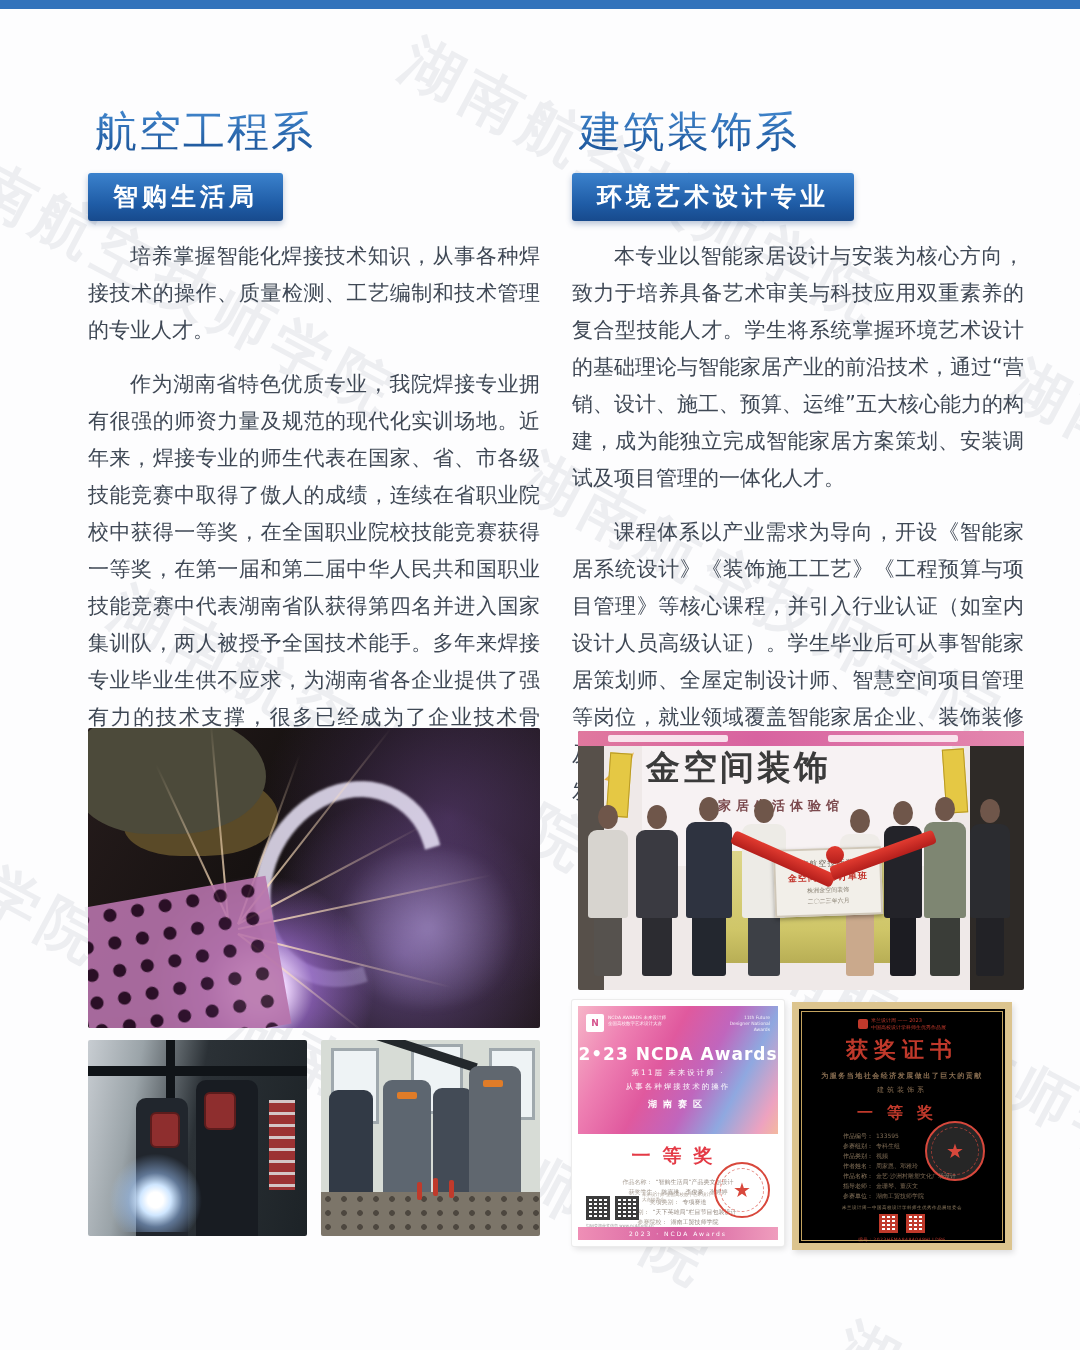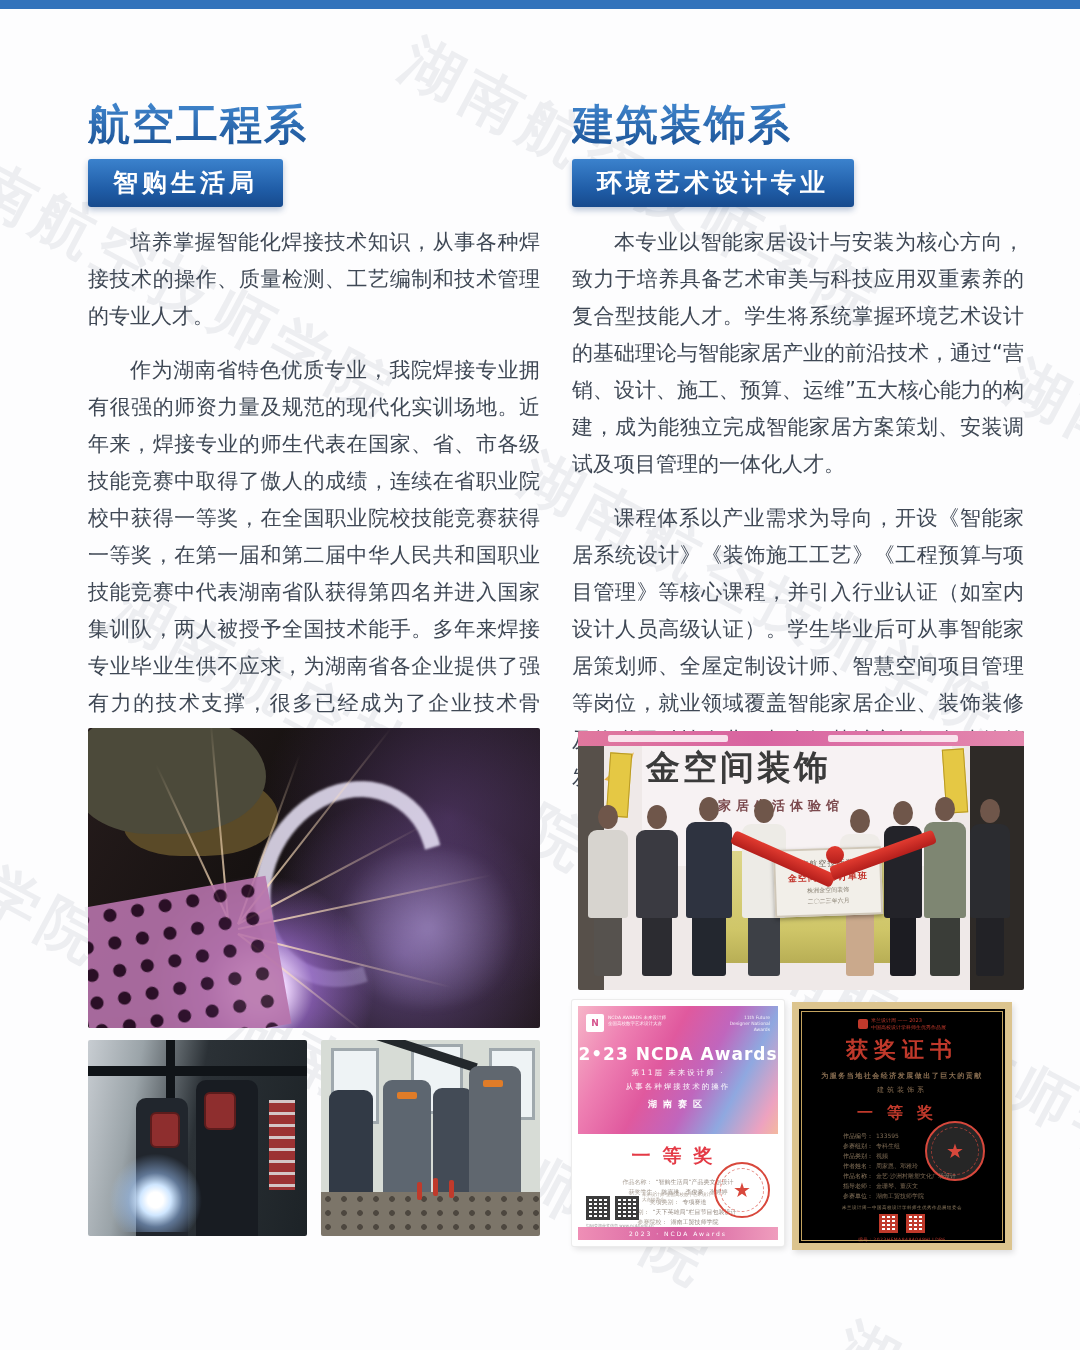--- a/index.html
+++ b/index.html
@@ -9,21 +9,21 @@
 
   
   .wm-layer{position:absolute;left:-420px;top:-420px;width:2100px;height:2300px;
             transform:rotate(28deg);transform-origin:center;z-index:1;pointer-events:none;}
   .wm-row{position:absolute;left:0;width:100%;display:flex;gap:150px;white-space:nowrap;}
   .wm-row span{font-size:60px;font-weight:700;letter-spacing:7px;color:rgba(163,169,180,0.17);white-space:nowrap;}
 
   .col{position:absolute;top:102px;width:452px;z-index:3;}
   .col-left{left:88px;}
   .col-right{left:572px;}
-  .dept{margin:0;font-size:42px;line-height:46px;font-weight:700;letter-spacing:2px;
+  .dept{margin:7px;font-size:42px;line-height:46px;font-weight:400;letter-spacing:2px;
         background:linear-gradient(#4186cd,#1a5296);-webkit-background-clip:text;background-clip:text;color:transparent;}
   .major-tag{display:inline-block;margin-top:11px;padding:7px 25px 8px;border-radius:3px;
         background:linear-gradient(180deg,#3b82cd 0%,#1f5ca6 65%,#174a8d 100%);
         box-shadow:0 3px 6px rgba(20,60,120,.30);color:#fff;font-size:25px;font-weight:700;letter-spacing:4px;}
   .body-p{margin:17px 0 0;font-size:21px;line-height:37px;color:#3f4855;text-align:justify;text-indent:2em;}
 
   .photo{position:absolute;z-index:3;overflow:hidden;border-radius:2px;}
 
   
   #ph-weld{left:88px;top:728px;width:452px;height:300px;

